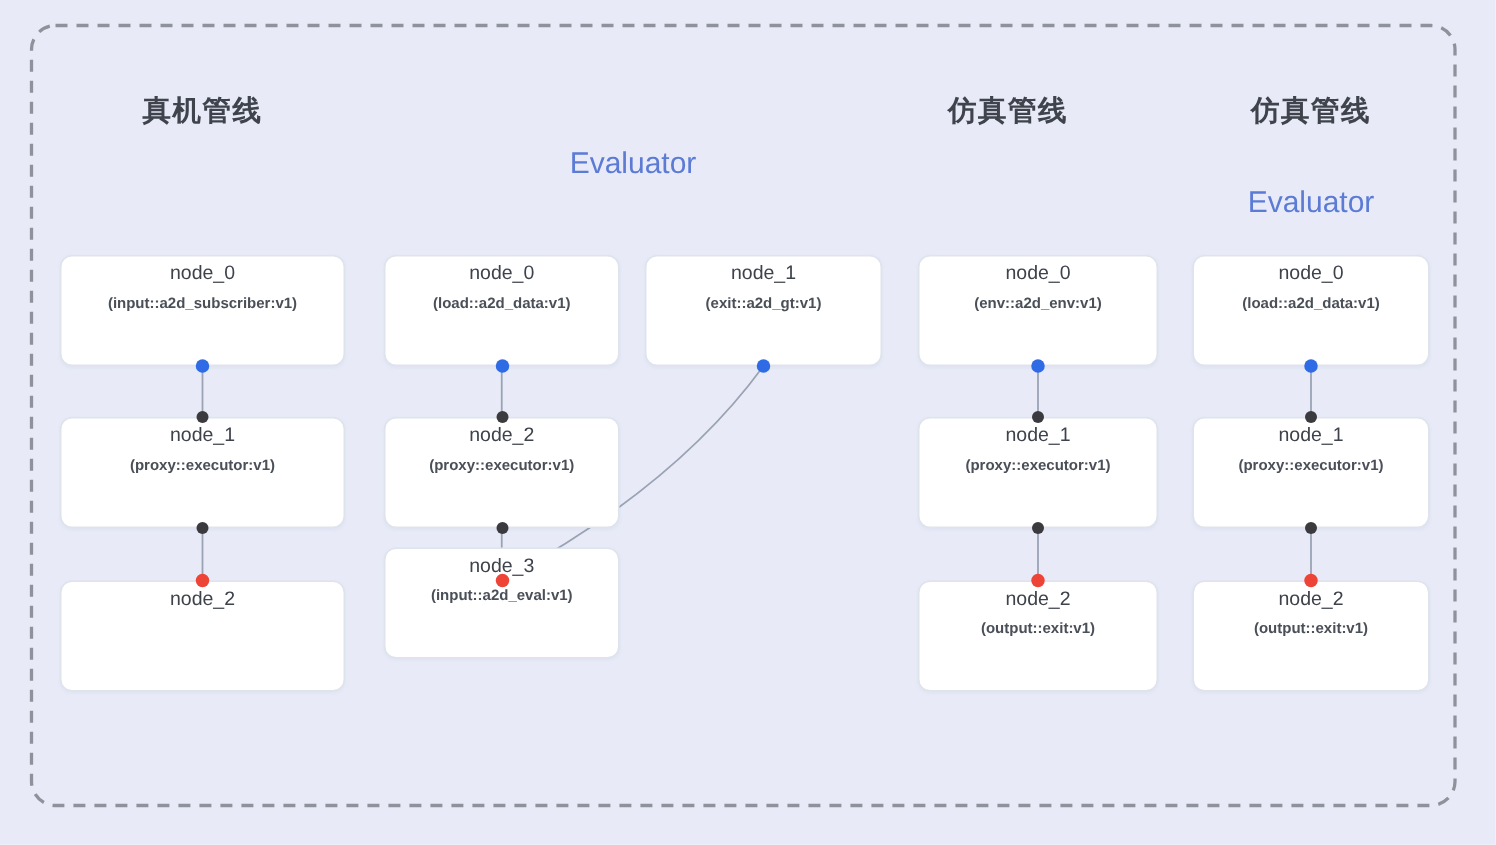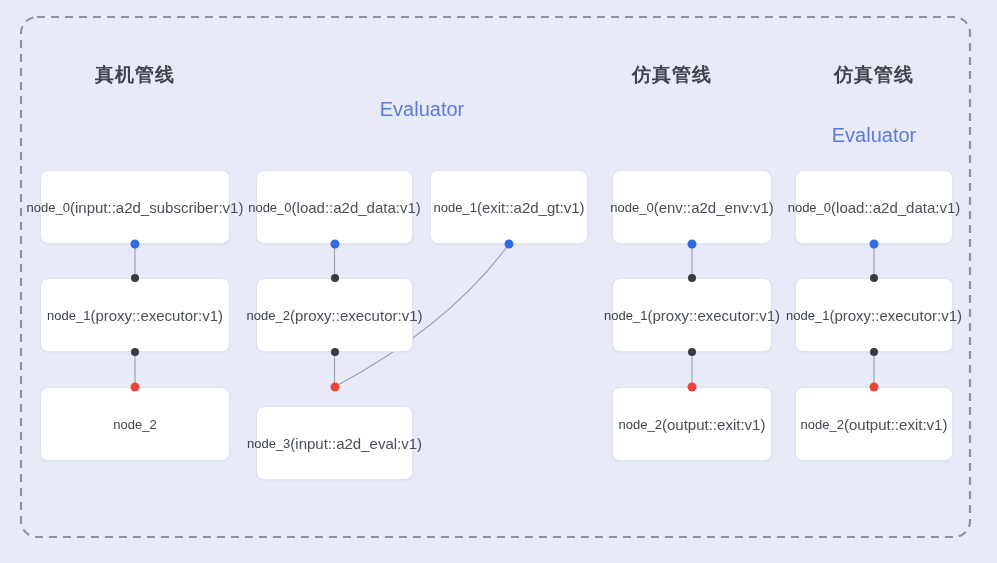--- a/index.html
+++ b/index.html
@@ -12,24 +12,24 @@
   html,body{margin:0;padding:0;}
   body{font-family:"Liberation Sans","DejaVu Sans",sans-serif;}
   .stage{position:relative;width:997px;height:563px;background:var(--background);overflow:hidden;}
   .layer{position:absolute;left:0;top:0;z-index:1;}
   .frame{fill:none;stroke:var(--frame-border);stroke-width:2.2;stroke-dasharray:8 6;}
   .edge{fill:none;stroke:var(--edge);stroke-width:1.2;}
   .col-head{position:absolute;top:62px;width:200px;text-align:center;z-index:2;}
   .zh{font-size:19px;line-height:26px;font-weight:600;color:var(--title-zh);letter-spacing:1px;}
   .en{margin-top:33px;font-size:20px;line-height:28px;color:var(--title-en);}
   .node{position:absolute;height:74px;background:var(--node-bg);border:1px solid var(--node-border);
-        border-radius:8px;box-sizing:border-box;z-index:2;display:flex;flex-direction:row;
-        align-items:center;justify-content:center;box-shadow:0 1px 3px rgba(60,80,150,0.06);}
+        border-radius:8px;box-sizing:border-box;z-index:2;display:flex;flex-direction:column;
+        align-items:center;justify-content:flex-start;box-shadow:0 1px 3px rgba(60,80,150,0.06);}
   .nt{font-size:13px;line-height:21px;color:var(--node-title);}
-  .ns{font-size:15px;line-height:21px;color:var(--node-subtitle);}
+  .ns{font-size:10px;line-height:21px;color:var(--node-subtitle);font-weight:bold;}
   .w190{width:190px;} .w157{width:157px;} .w158{width:158px;} .w160{width:160px;}
   .port{position:absolute;border-radius:50%;transform:translate(-50%,-50%);z-index:3;}
   .src{width:9px;height:9px;background:var(--port-source);}
   .mid{width:8px;height:8px;background:var(--port-mid);}
   .snk{width:9px;height:9px;background:var(--port-sink);}
 </style>
 </head>
 <body>
 
 <div class="stage">
@@ -78,21 +78,21 @@
     <div class="ns">(load::a2d_data:v1)</div>
   </div>
   <div class="node w158" style="left:430px;top:170px">
     <div class="nt">node_1</div>
     <div class="ns">(exit::a2d_gt:v1)</div>
   </div>
   <div class="node w157" style="left:256px;top:278px">
     <div class="nt">node_2</div>
     <div class="ns">(proxy::executor:v1)</div>
   </div>
-  <div class="node w157" style="left:256px;top:406px">
+  <div class="node w157" style="left:256px;top:365px">
     <div class="nt">node_3</div>
     <div class="ns">(input::a2d_eval:v1)</div>
   </div>
 
   <div class="node w160" style="left:612px;top:170px">
     <div class="nt">node_0</div>
     <div class="ns">(env::a2d_env:v1)</div>
   </div>
   <div class="node w160" style="left:612px;top:278px">
     <div class="nt">node_1</div>

